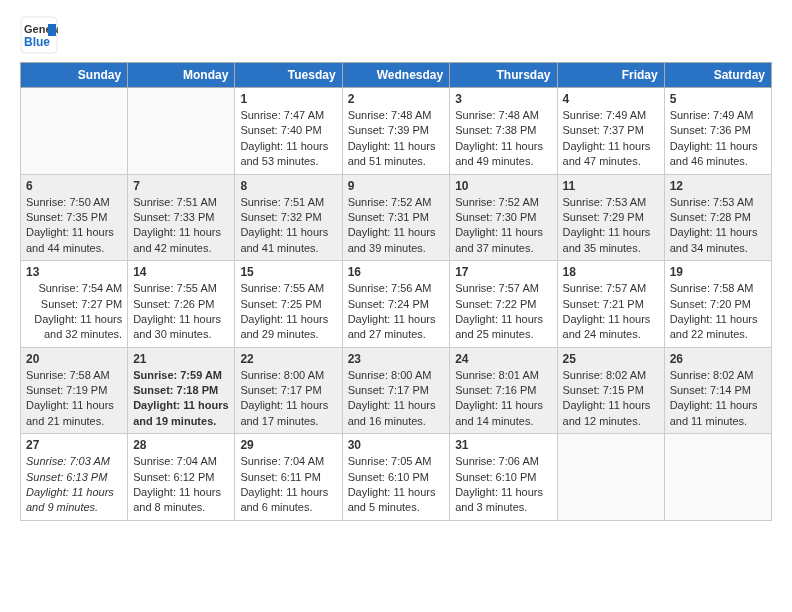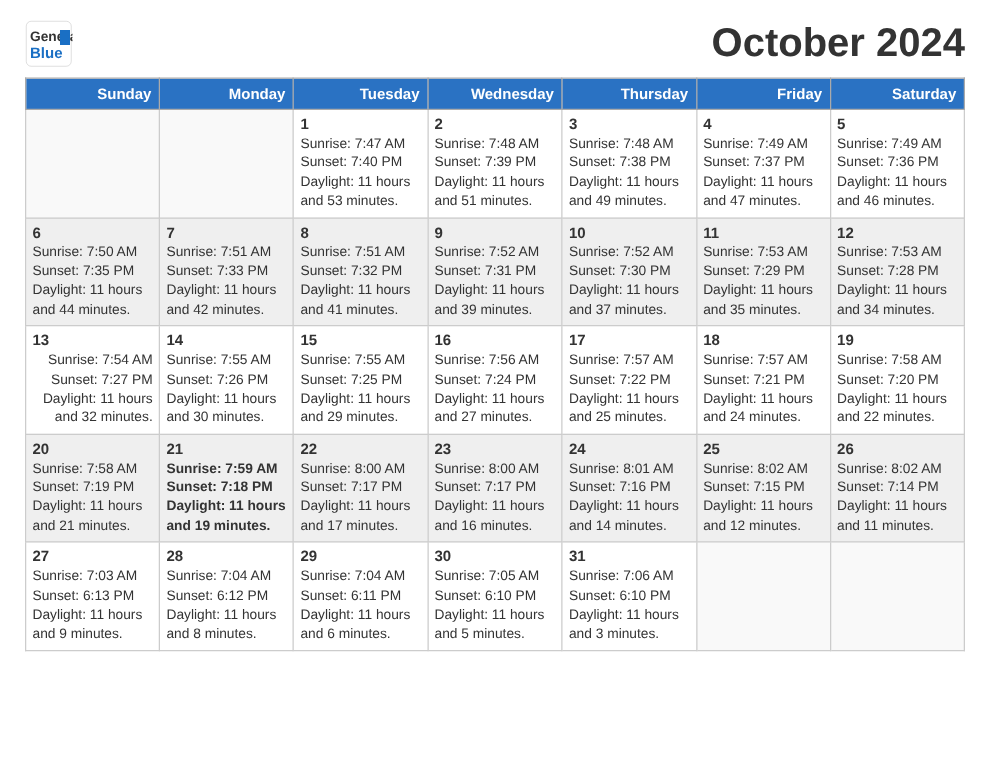--- a/index.html
+++ b/index.html
@@ -93,21 +93,20 @@
       <svg width="38" height="38" viewBox="0 0 38 38">
         <rect x="1" y="1" width="36" height="36" rx="4" fill="#fff" stroke="#ccc" stroke-width="0.5"></rect>
         <text x="4" y="17" font-size="11" font-weight="bold" fill="#333" font-family="Arial">General</text>
         <polygon points="28,8 36,8 36,20 28,20" fill="#1a6fc4"></polygon>
         <polygon points="30,6 38,14" fill="#1a6fc4"></polygon>
         <text x="4" y="30" font-size="12" font-weight="bold" fill="#1a6fc4" font-family="Arial">Blue</text>
       </svg>
     </div>
   </div>
   <div class="title-area">
-    <div class="month-title">October 2024</div>
   </div>
 </div>
 
 <table class="calendar">
   <thead>
     <tr id="header-row">
         <th>Sunday</th>
         <th>Monday</th>
         <th>Tuesday</th>
         <th>Wednesday</th>
@@ -279,21 +278,21 @@
         <td>
           <span class="day-num">26</span>
           <div class="day-info" style="white-space: pre-line;">Sunrise: 8:02 AM
 Sunset: 7:14 PM
 Daylight: 11 hours and 11 minutes.</div>
         </td>
       </tr>
       <tr>
         <td>
           <span class="day-num">27</span>
-          <div class="day-info" style="white-space: pre-line;">Sunrise: 7:03 AM
+          <div class="day-info" style="white-space: pre-line; font-style: italic;">Sunrise: 7:03 AM
 Sunset: 6:13 PM
 Daylight: 11 hours and 9 minutes.</div>
         </td>
         <td>
           <span class="day-num">28</span>
           <div class="day-info" style="white-space: pre-line;">Sunrise: 7:04 AM
 Sunset: 6:12 PM
 Daylight: 11 hours and 8 minutes.</div>
         </td>
         <td>

